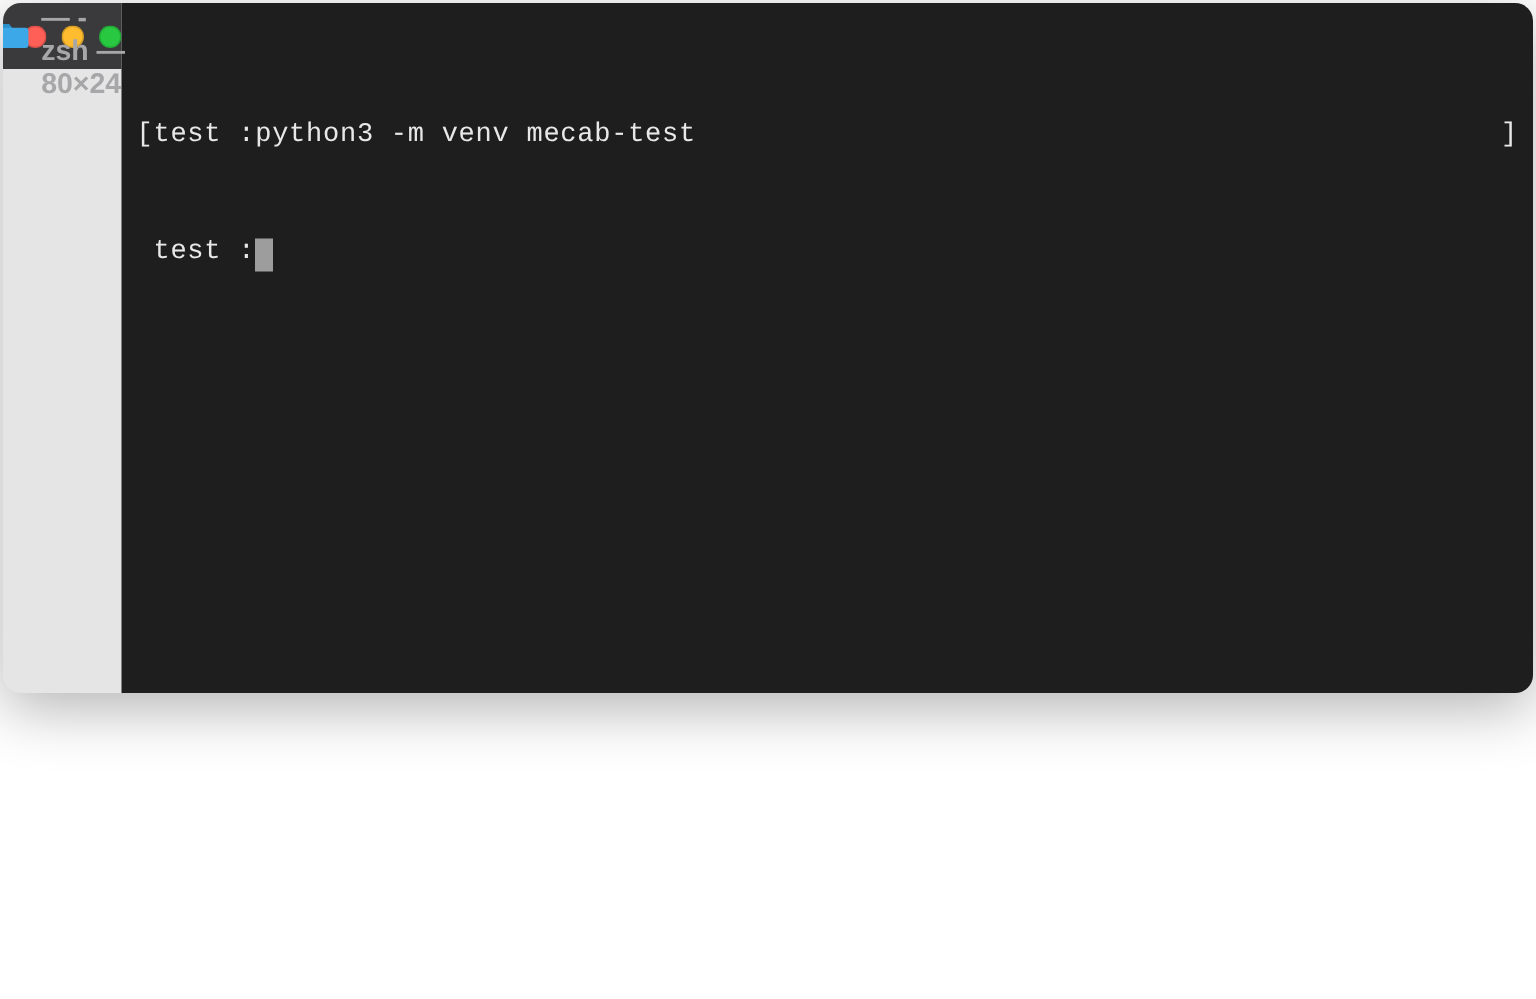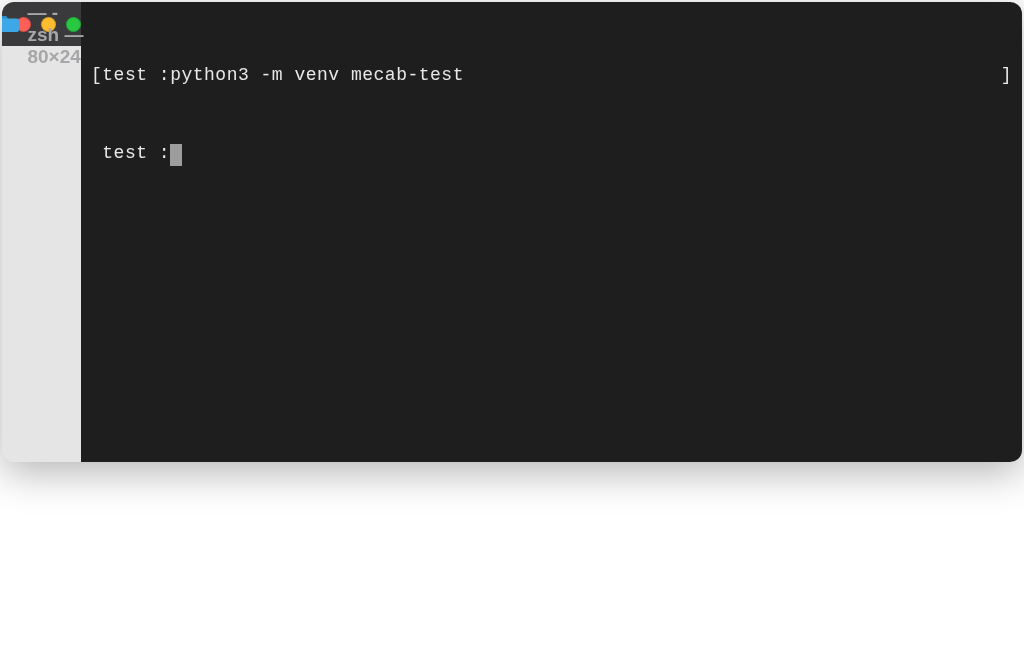--- a/index.html
+++ b/index.html
@@ -84,20 +84,21 @@
       font-size: 18px;
       line-height: 26px;
       color: #e8e8e8;
       white-space: pre;
       overflow: hidden;
       letter-spacing: 0.5px;
     }
     .term-line {
       display: flex;
       justify-content: space-between;
+      margin-top: 15px;
     }
     .term-line .left {
       white-space: pre;
     }
     .term-line .right {
       white-space: pre;
     }
     .term-line2 {
       display: flex;
       align-items: center;

